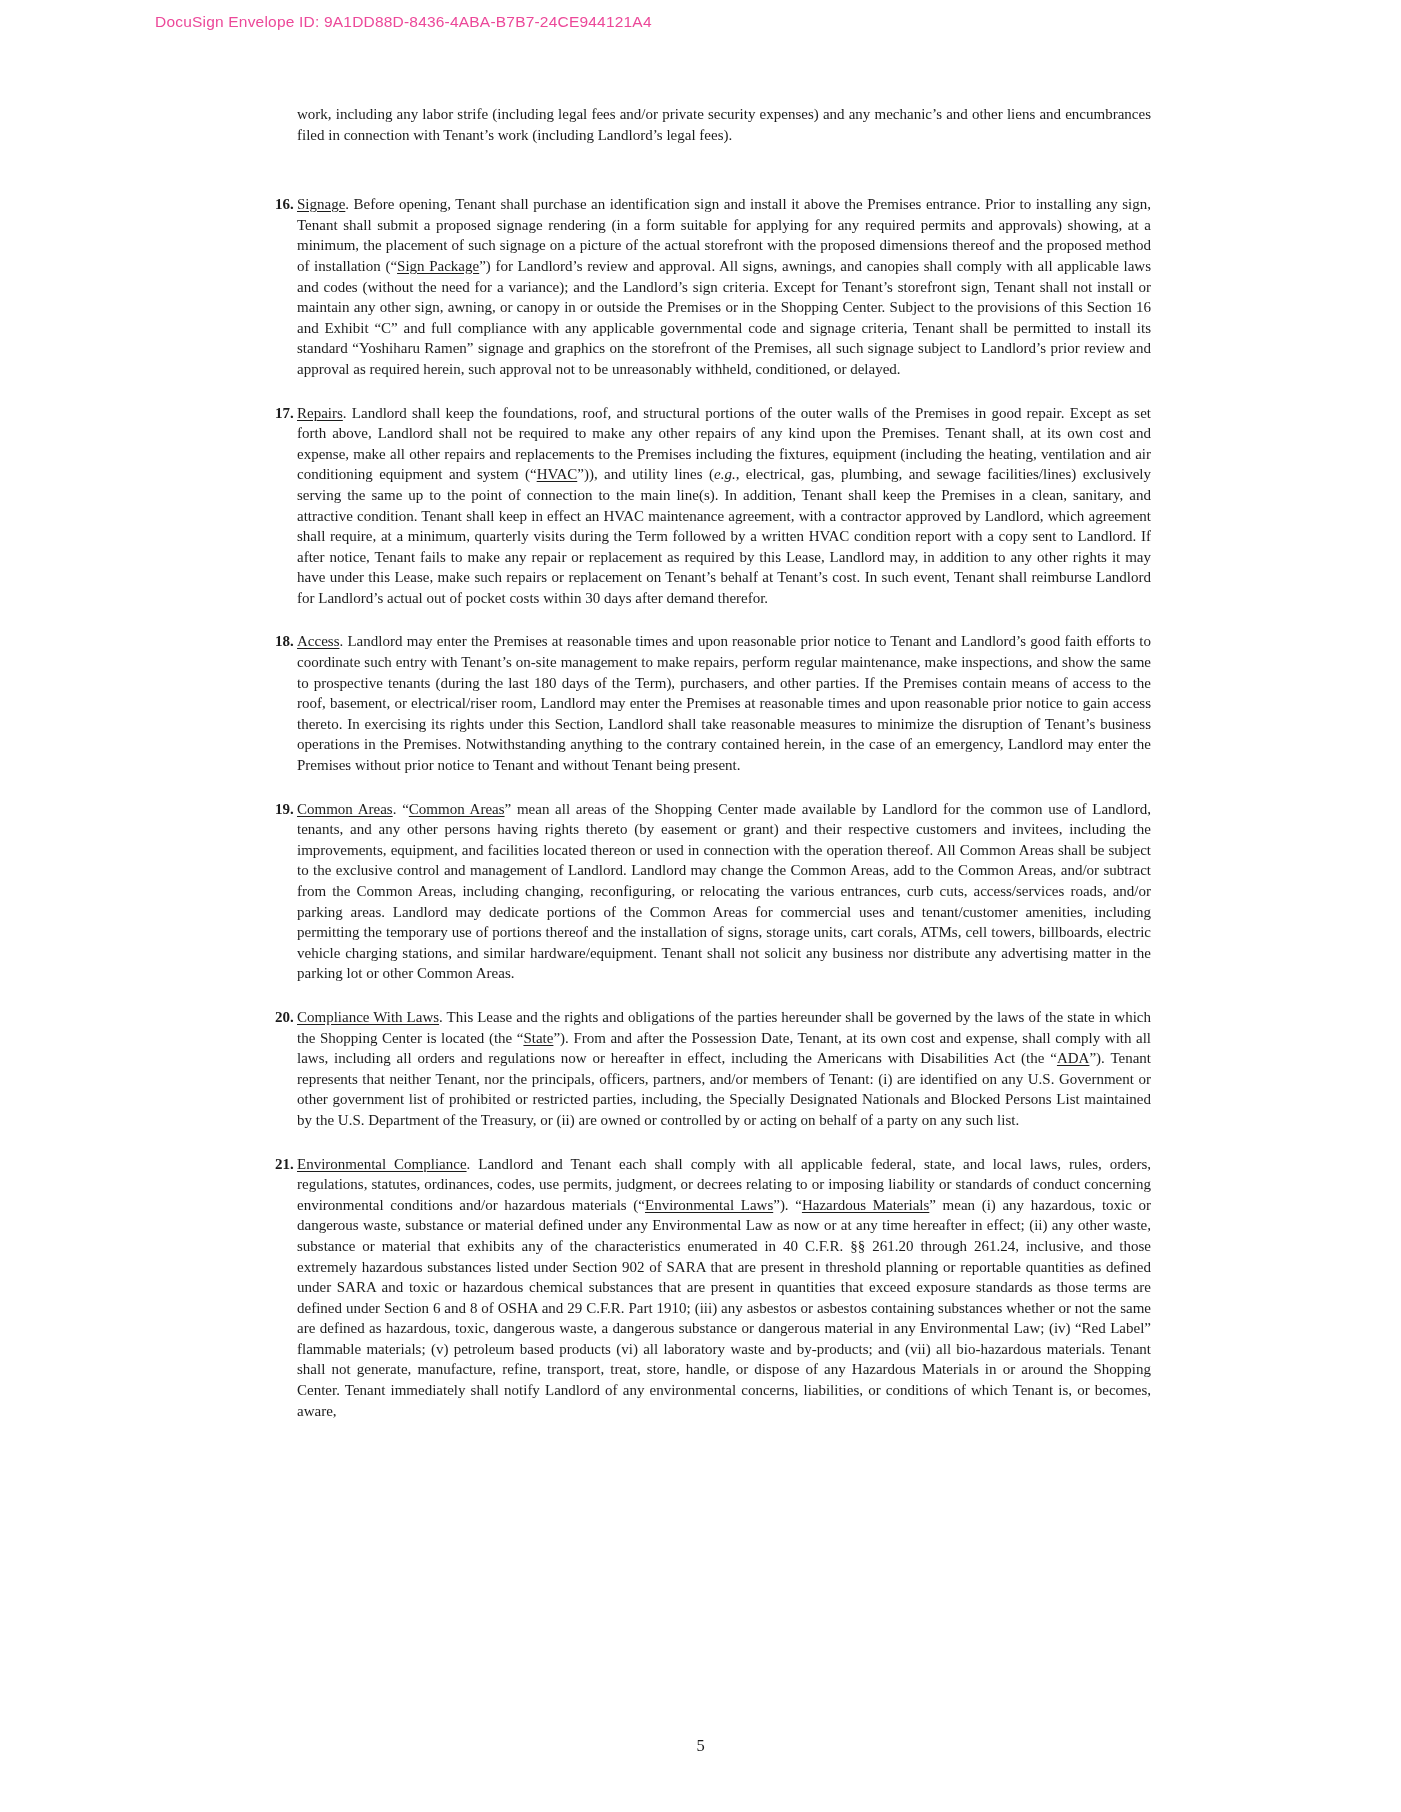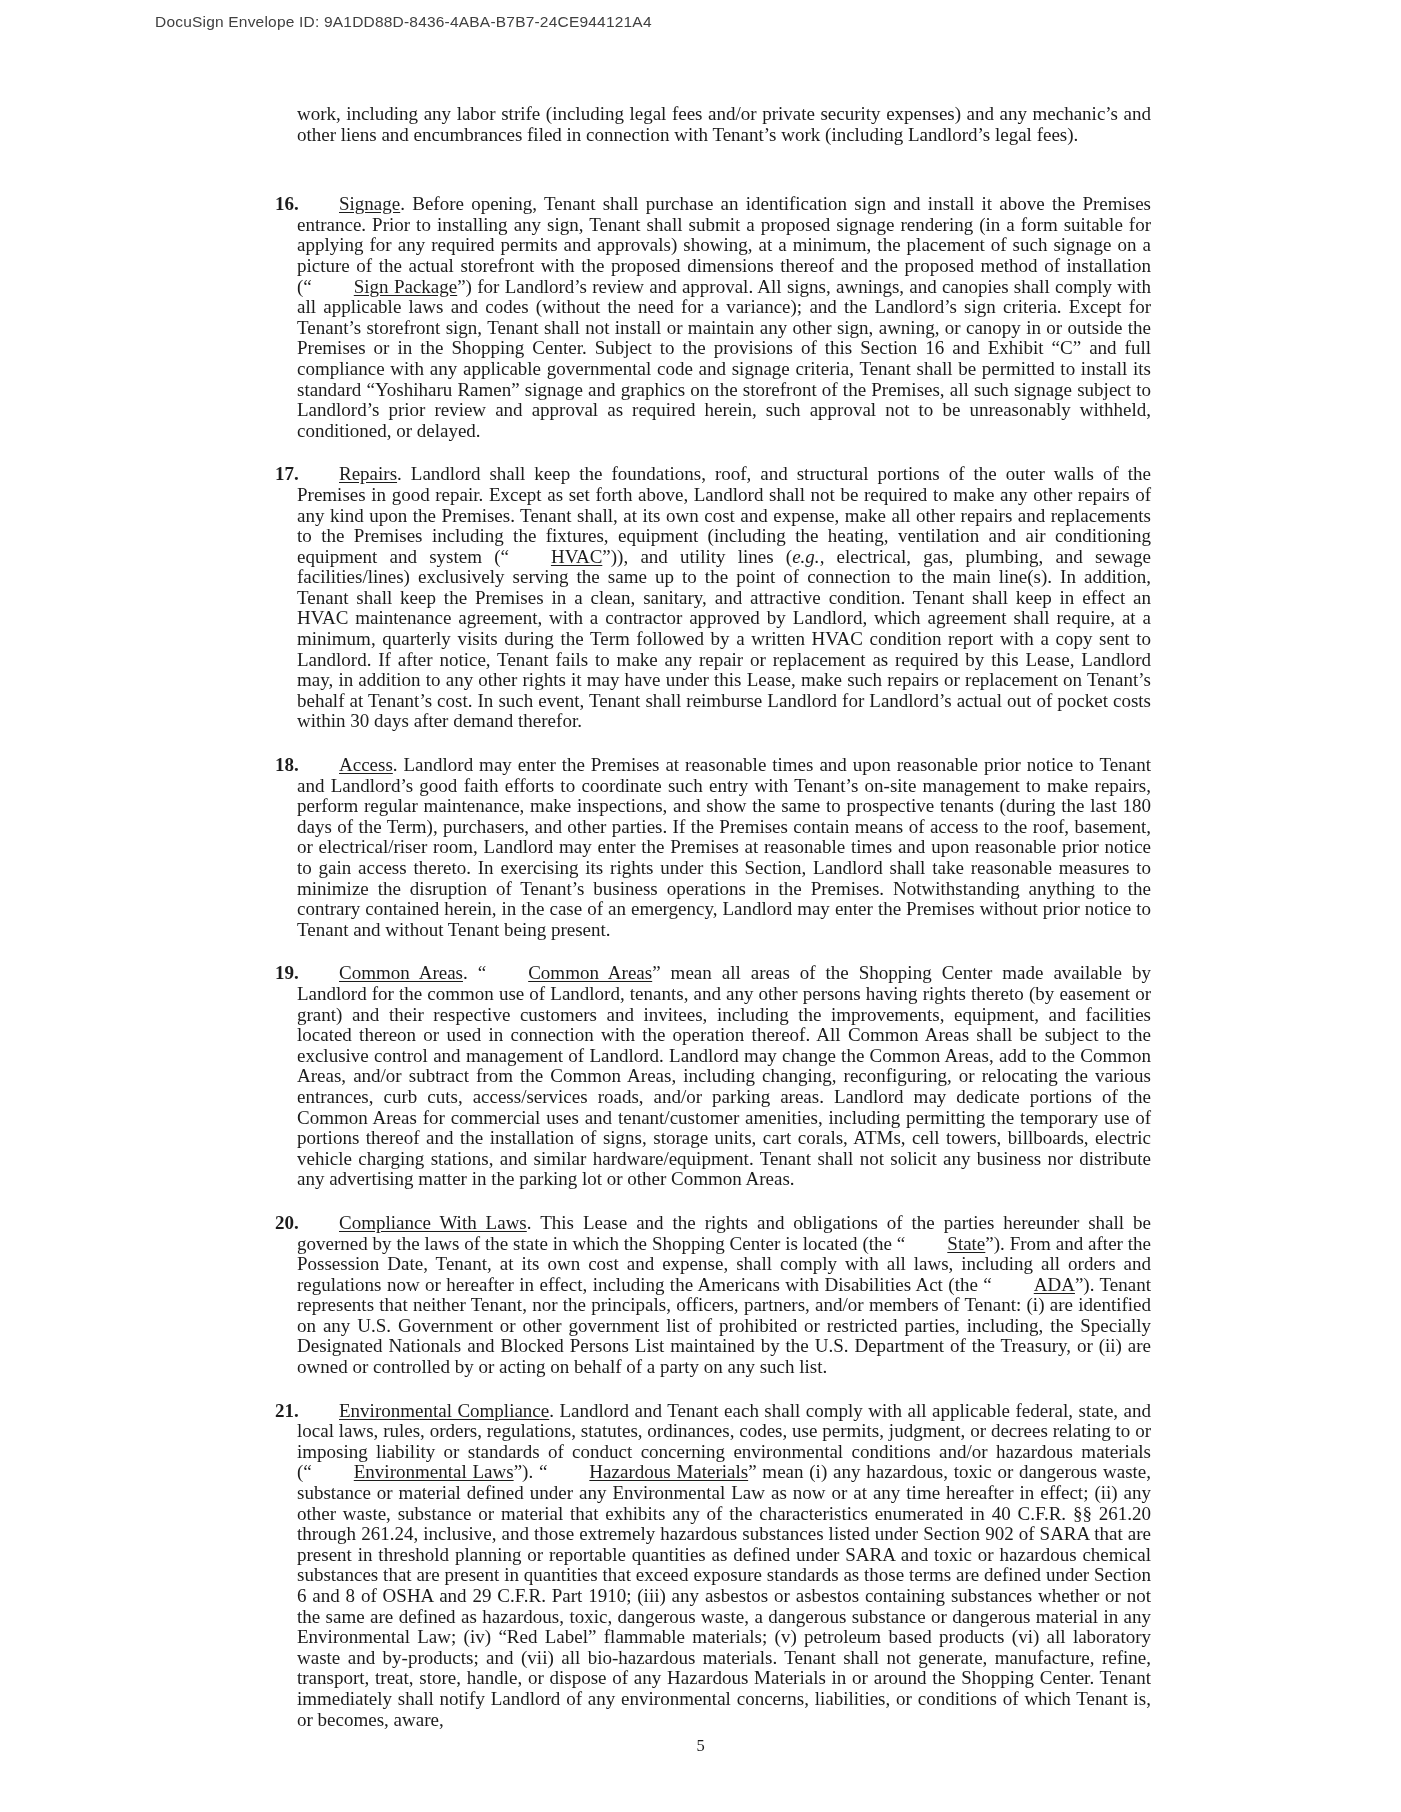--- a/index.html
+++ b/index.html
@@ -15,49 +15,49 @@
     inset: 0;
     background: #ffffff;
     overflow: hidden;
   }
   .docusign-header {
     position: absolute;
     left: 155px;
     top: 13px;
     font-family: "Liberation Sans", sans-serif;
     font-size: 15.5px;
-    color: #404040;
+    color: #ec4899;
     letter-spacing: 0.2px;
     white-space: nowrap;
   }
   .doc {
     position: absolute;
     left: 275px;
     top: 104px;
     width: 876px;
     color: #1c1c1c;
-    font-size: 19px;
+    font-size: 15px;
     line-height: 20.6px;
     text-align: justify;
   }
   .intro {
     margin: 0 0 49px 22px;
   }
   .section {
     position: relative;
     padding-left: 22px;
     margin-bottom: 23px;
   }
   .sec-num {
     position: absolute;
     left: 0;
     top: 0;
     font-weight: bold;
   }
-  .u { text-decoration: underline; text-underline-offset: 2px; margin-left: 42px; }
+  .u { text-decoration: underline; text-underline-offset: 2px; }
   .i { font-style: italic; margin-top: 41px; }
   .page-number {
     position: absolute;
     left: 0;
     right: 0;
     top: 1736px;
     text-align: center;
     font-size: 16.5px;
     color: #1c1c1c;
   }

